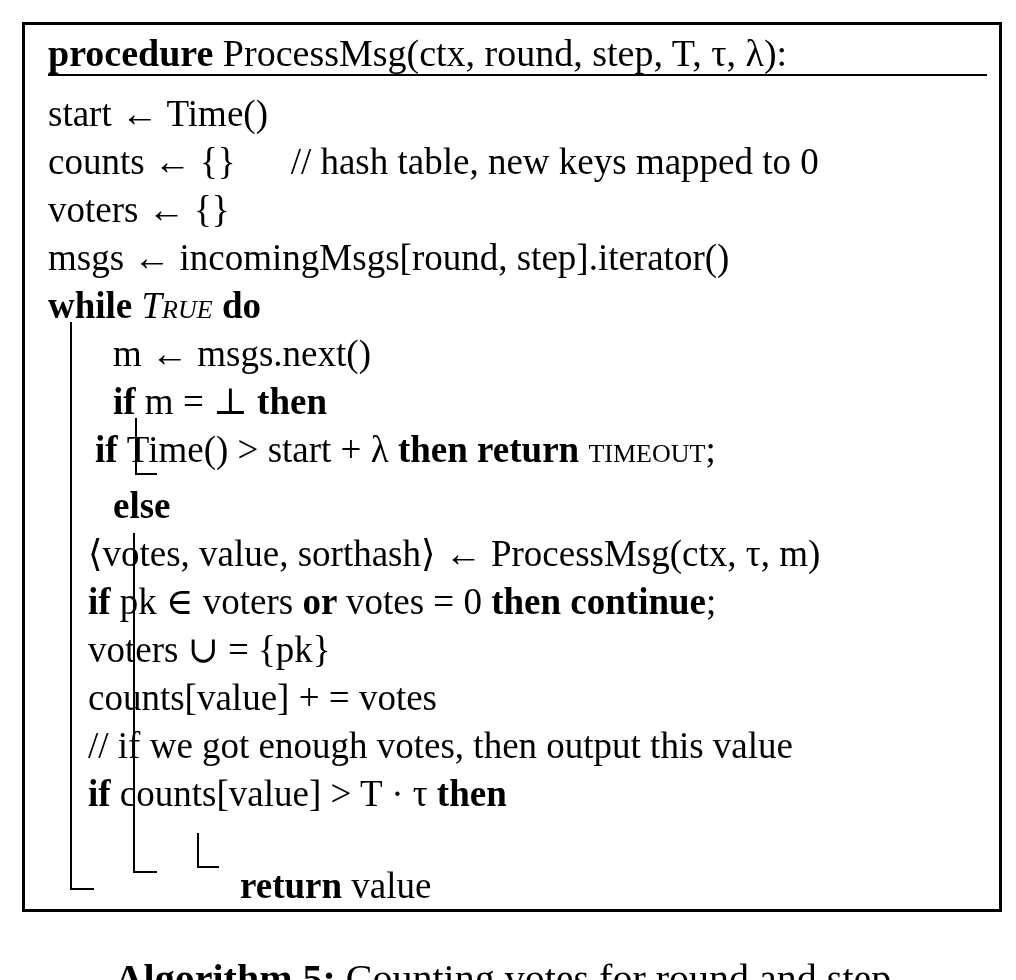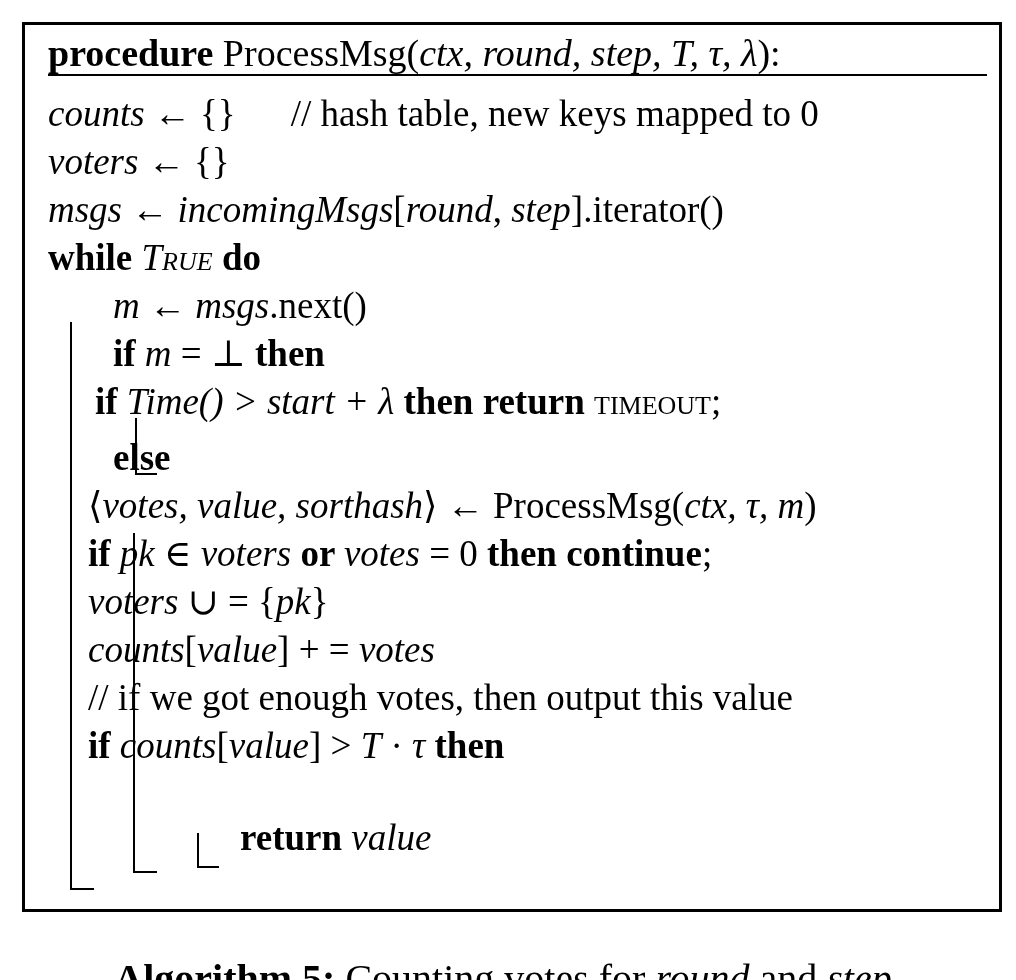--- a/index.html
+++ b/index.html
@@ -46,21 +46,21 @@
     font-size: 37px;
     white-space: nowrap;
   }
   .ind0 { padding-left: 23px; }
   .ind1 { padding-left: 88px; }
   .ind2 { padding-left: 70px; }
   .ind3 { padding-left: 63px; }
   .ind4 { padding-left: 215px; margin-top: 44px; }
   .gap-before { margin-top: 8px; }
   .seg-bold { font-weight: bold; }
-  .seg-italic { font-style: italic; }
+  .seg-italic { }
   .seg-roman { }
   .seg-comment { }
   .seg-smallcaps { font-variant: small-caps; font-style: italic; }
   .seg-smallcaps-roman { font-variant: small-caps; }
   .seg-gap { display: inline-block; width: 55px; }
   
   .block-rule {
     position: absolute;
     border-left: 2.5px solid #000000;
     border-bottom: 2.5px solid #000000;
@@ -80,20 +80,21 @@
     white-space: nowrap;
   }
 </style>
 </head>
 <body>
 
 <div class="page">
   <div class="algo-box">
     <div class="algo-header"><span class="seg-bold">procedure </span><span class="seg-roman">ProcessMsg(</span><span class="seg-italic">ctx, round, step, T, τ, λ</span><span class="seg-roman">):</span></div>
     <div class="algo-body">
+        <div class="line ind0"><span class="seg-italic">start</span><span class="seg-roman"> ← Time()</span></div>
         <div class="line ind0"><span class="seg-italic">counts</span><span class="seg-roman"> ← {}</span><span class="seg-gap"></span><span class="seg-comment">// hash table, new keys mapped to 0</span></div>
         <div class="line ind0"><span class="seg-italic">voters</span><span class="seg-roman"> ← {}</span></div>
         <div class="line ind0"><span class="seg-italic">msgs</span><span class="seg-roman"> ← </span><span class="seg-italic">incomingMsgs</span><span class="seg-roman">[</span><span class="seg-italic">round</span><span class="seg-roman">, </span><span class="seg-italic">step</span><span class="seg-roman">].iterator()</span></div>
         <div class="line ind0"><span class="seg-bold">while </span><span class="seg-smallcaps">True</span><span class="seg-bold"> do</span></div>
         <div class="line ind1"><span class="seg-italic">m</span><span class="seg-roman"> ← </span><span class="seg-italic">msgs</span><span class="seg-roman">.next()</span></div>
         <div class="line ind1"><span class="seg-bold">if </span><span class="seg-italic">m</span><span class="seg-roman"> = ⊥ </span><span class="seg-bold">then</span></div>
         <div class="line ind2"><span class="seg-bold">if </span><span class="seg-italic">Time() &gt; start + λ</span><span class="seg-bold"> then return </span><span class="seg-smallcaps-roman">timeout</span><span class="seg-roman">;</span></div>
         <div class="line ind1 gap-before"><span class="seg-bold">else</span></div>
         <div class="line ind3"><span class="seg-roman">⟨</span><span class="seg-italic">votes, value, sorthash</span><span class="seg-roman">⟩ ← ProcessMsg(</span><span class="seg-italic">ctx, τ, m</span><span class="seg-roman">)</span></div>
         <div class="line ind3"><span class="seg-bold">if </span><span class="seg-italic">pk</span><span class="seg-roman"> ∈ </span><span class="seg-italic">voters</span><span class="seg-bold"> or </span><span class="seg-italic">votes</span><span class="seg-roman"> = 0 </span><span class="seg-bold">then continue</span><span class="seg-roman">;</span></div>

